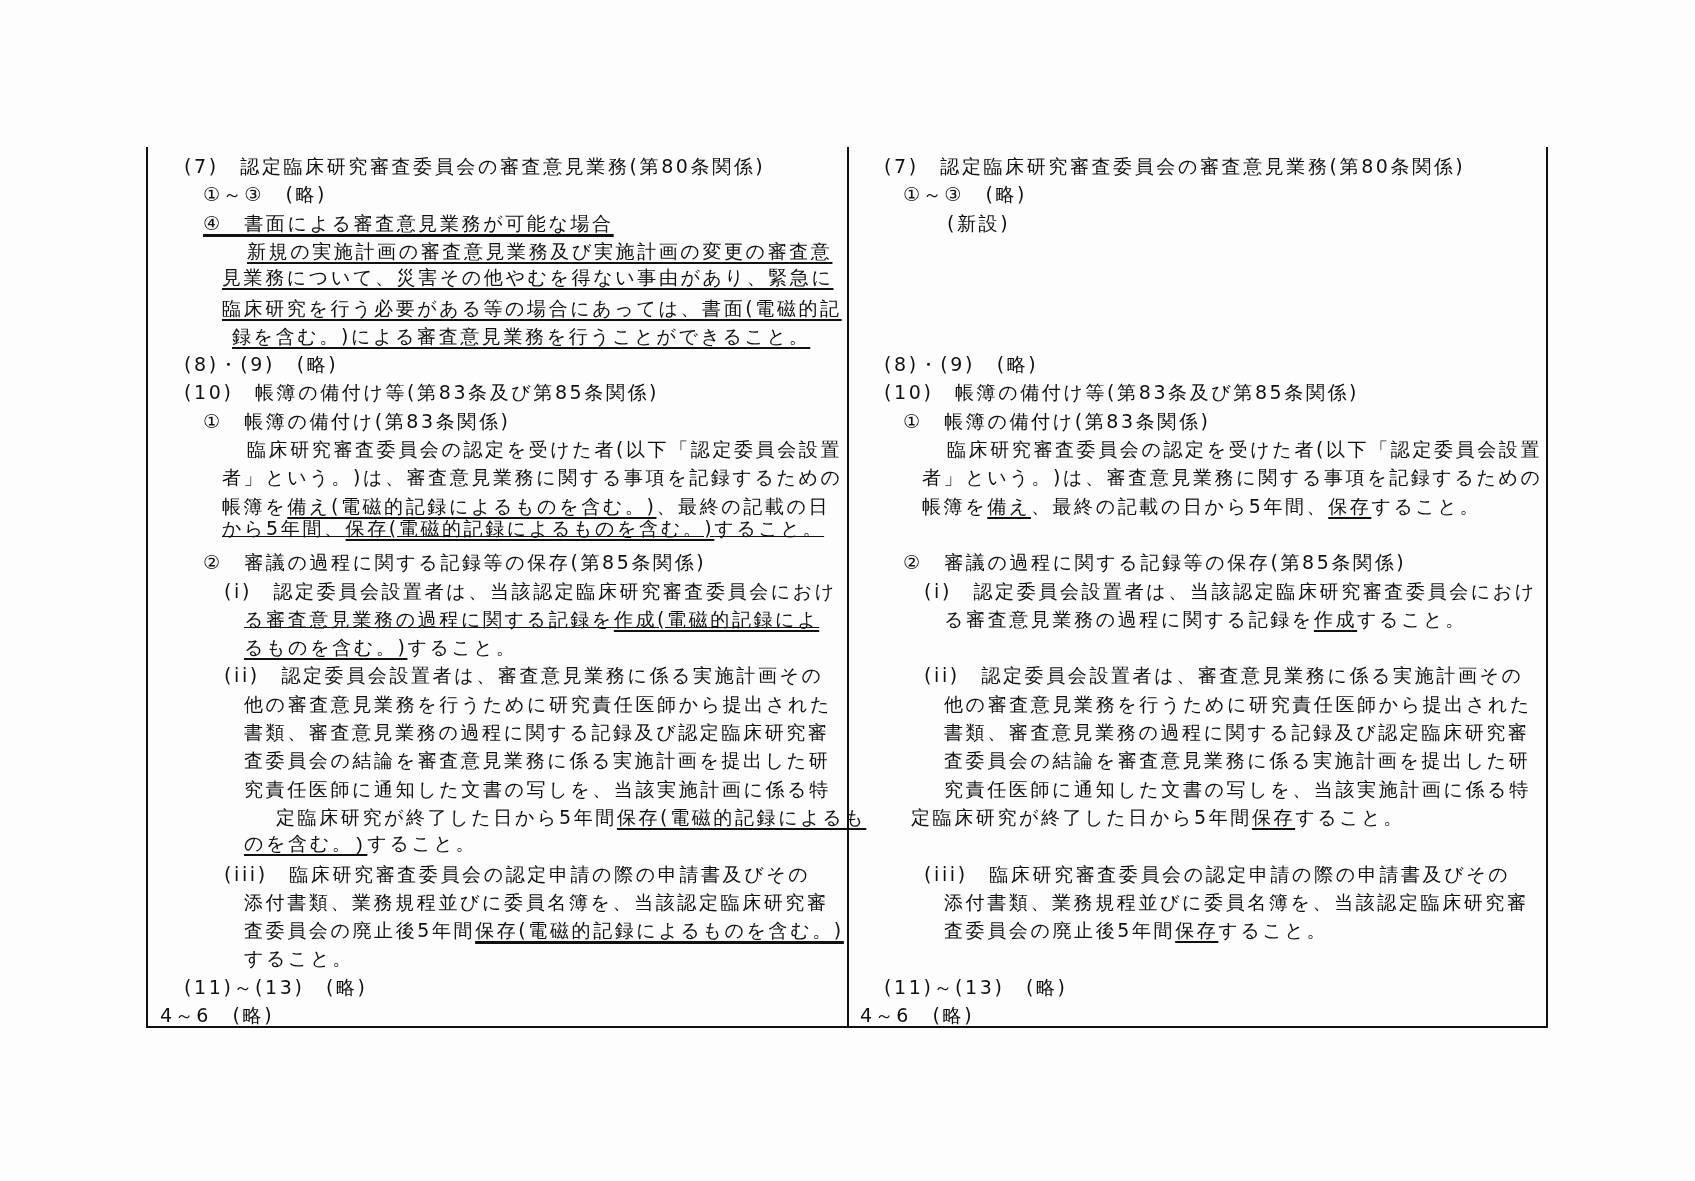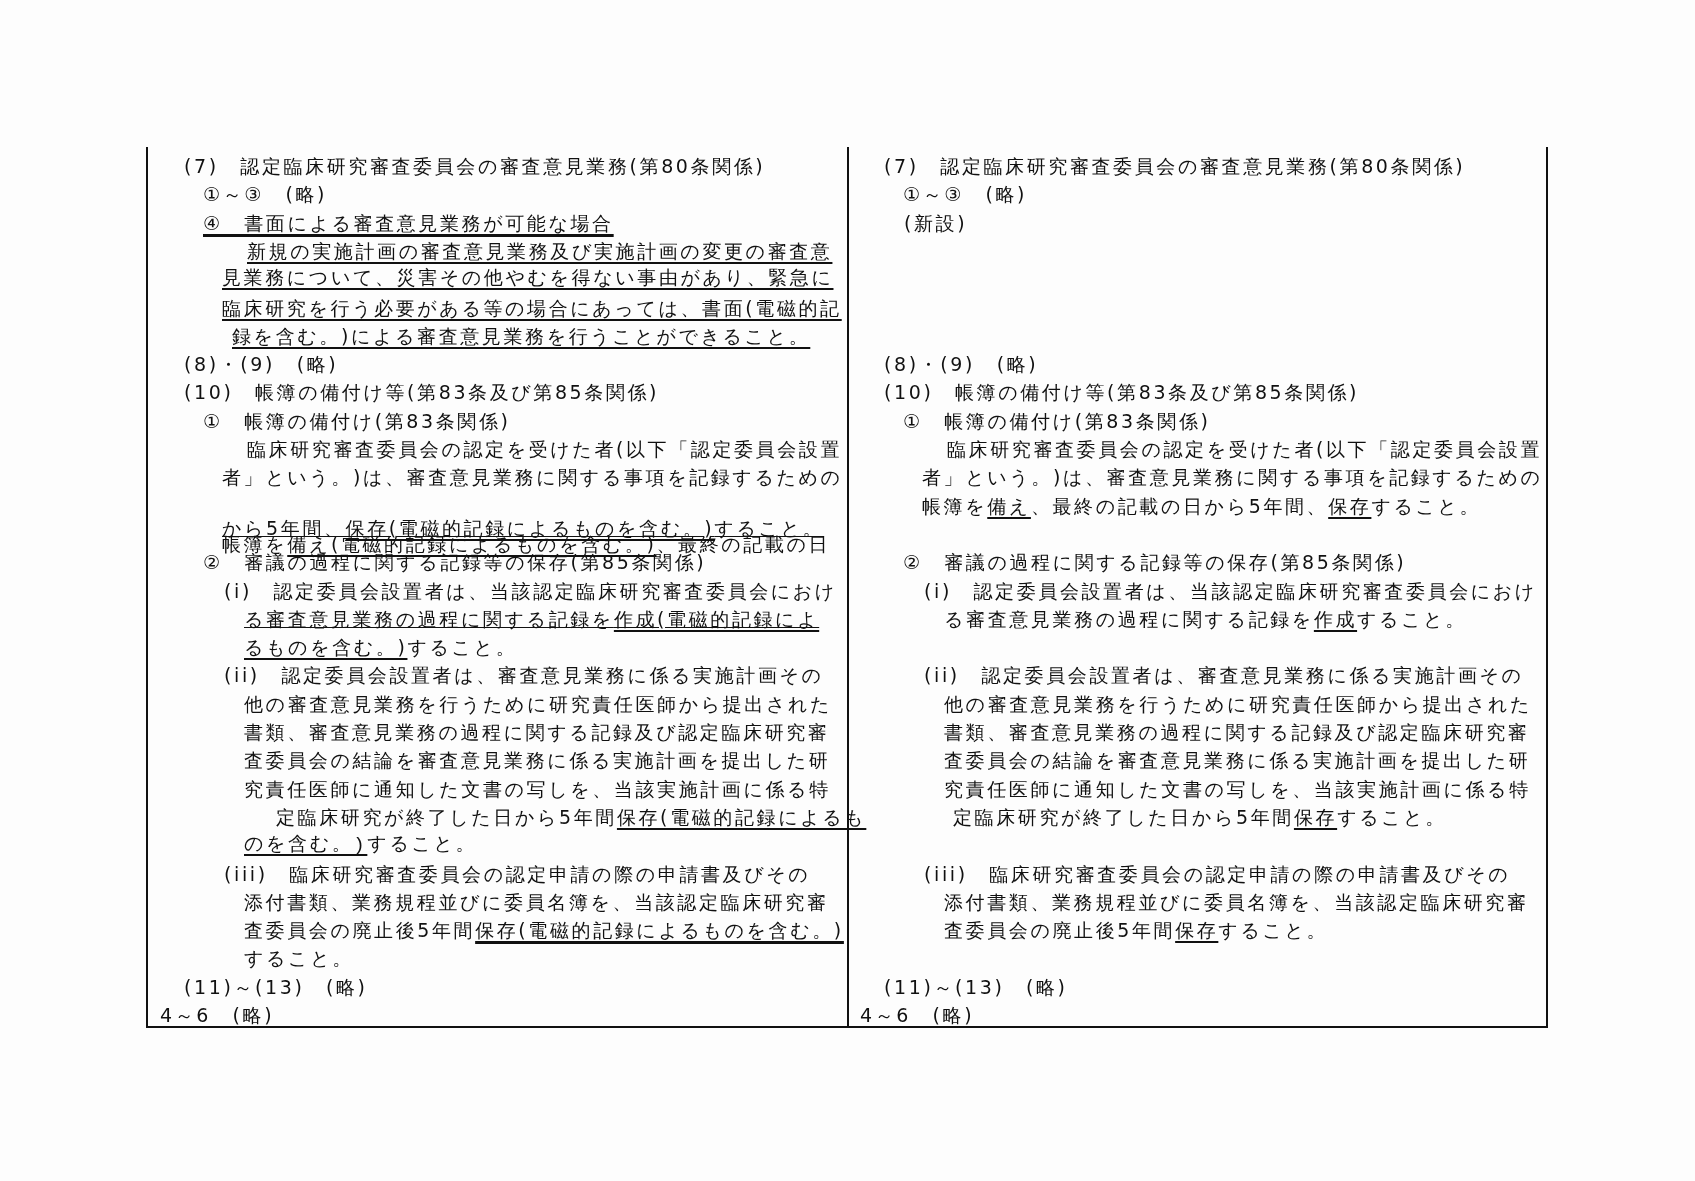--- a/index.html
+++ b/index.html
@@ -24,21 +24,21 @@
     <div class="line" style="left: 203px; top: 208.6px;"><span class="uu">④　書面による審査意見業務が可能な場合</span></div>
     <div class="line" style="left: 247px; top: 236.9px;"><span class="u">新規の実施計画の審査意見業務及び実施計画の変更の審査意</span></div>
     <div class="line" style="left: 222px; top: 263px;"><span class="u">見業務について、災害その他やむを得ない事由があり、緊急に</span></div>
     <div class="line" style="left: 222px; top: 293.5px;"><span class="u">臨床研究を行う必要がある等の場合にあっては、書面(電磁的記</span></div>
     <div class="line" style="left: 232px; top: 321.8px; text-align: right;"><span class="u">録を含む。)による審査意見業務を行うことができること。</span></div>
     <div class="line" style="left: 184px; top: 350.1px;"><span class="">(8)・(9)　(略)</span></div>
     <div class="line" style="left: 184px; top: 378.4px;"><span class="">(10)　帳簿の備付け等(第83条及び第85条関係)</span></div>
     <div class="line" style="left: 203px; top: 406.7px;"><span class="">①　帳簿の備付け(第83条関係)</span></div>
     <div class="line" style="left: 247px; top: 435px;"><span class="">臨床研究審査委員会の認定を受けた者(以下「認定委員会設置</span></div>
     <div class="line" style="left: 222px; top: 463.3px;"><span class="">者」という。)は、審査意見業務に関する事項を記録するための</span></div>
-    <div class="line" style="left: 222px; top: 491.6px; margin-top: 38px;"><span class="">帳簿を</span><span class="u">備え(電磁的記録によるものを含む。)</span><span class="">、最終の記載の日</span></div>
+    <div class="line" style="left: 222px; top: 491.6px;"><span class="">帳簿を</span><span class="u">備え(電磁的記録によるものを含む。)</span><span class="">、最終の記載の日</span></div>
     <div class="line" style="left: 222px; top: 514px; text-decoration: underline;"><span class="">から5年間、</span><span class="u">保存(電磁的記録によるものを含む。)</span><span class="">すること。</span></div>
     <div class="line" style="left: 203px; top: 548.2px;"><span class="">②　審議の過程に関する記録等の保存(第85条関係)</span></div>
     <div class="line" style="left: 224px; top: 576.5px;"><span class="">(i)　認定委員会設置者は、当該認定臨床研究審査委員会におけ</span></div>
     <div class="line" style="left: 244px; top: 604.8px; text-decoration: underline;"><span class="">る審査意見業務の過程に関する記録を</span><span class="u">作成(電磁的記録によ</span></div>
     <div class="line" style="left: 244px; top: 633.1px;"><span class="u">るものを含む。)</span><span class="">すること。</span></div>
     <div class="line" style="left: 224px; top: 661.4px;"><span class="">(ii)　認定委員会設置者は、審査意見業務に係る実施計画その</span></div>
     <div class="line" style="left: 244px; top: 689.7px;"><span class="">他の審査意見業務を行うために研究責任医師から提出された</span></div>
     <div class="line" style="left: 244px; top: 718px;"><span class="">書類、審査意見業務の過程に関する記録及び認定臨床研究審</span></div>
     <div class="line" style="left: 244px; top: 746.3px;"><span class="">査委員会の結論を審査意見業務に係る実施計画を提出した研</span></div>
     <div class="line" style="left: 244px; top: 774.6px;"><span class="">究責任医師に通知した文書の写しを、当該実施計画に係る特</span></div>
@@ -47,34 +47,34 @@
     <div class="line" style="left: 224px; top: 859.5px;"><span class="">(iii)　臨床研究審査委員会の認定申請の際の申請書及びその</span></div>
     <div class="line" style="left: 244px; top: 887.8px;"><span class="">添付書類、業務規程並びに委員名簿を、当該認定臨床研究審</span></div>
     <div class="line" style="left: 244px; top: 916.1px;"><span class="">査委員会の廃止後5年間</span><span class="uu">保存(電磁的記録によるものを含む。)</span></div>
     <div class="line" style="left: 244px; top: 944.4px;"><span class="">すること。</span></div>
     <div class="line" style="left: 184px; top: 972.7px;"><span class="">(11)～(13)　(略)</span></div>
     <div class="line" style="left: 160px; top: 1001px;"><span class="">4～6　(略)</span></div>
   </div>
 <div id="right-col">
     <div class="line" style="left: 884px; top: 152px;"><span class="">(7)　認定臨床研究審査委員会の審査意見業務(第80条関係)</span></div>
     <div class="line" style="left: 903px; top: 180.3px;"><span class="">①～③　(略)</span></div>
-    <div class="line" style="left: 904px; top: 208.6px;"><span class="">(新設)</span></div>
+    <div class="line" style="left: 947px; top: 208.6px;"><span class="">(新設)</span></div>
     <div class="line" style="left: 884px; top: 350.1px;"><span class="">(8)・(9)　(略)</span></div>
     <div class="line" style="left: 884px; top: 378.4px;"><span class="">(10)　帳簿の備付け等(第83条及び第85条関係)</span></div>
     <div class="line" style="left: 903px; top: 406.7px;"><span class="">①　帳簿の備付け(第83条関係)</span></div>
     <div class="line" style="left: 947px; top: 435px;"><span class="">臨床研究審査委員会の認定を受けた者(以下「認定委員会設置</span></div>
     <div class="line" style="left: 922px; top: 463.3px;"><span class="">者」という。)は、審査意見業務に関する事項を記録するための</span></div>
     <div class="line" style="left: 922px; top: 491.6px;"><span class="">帳簿を</span><span class="u">備え</span><span class="">、最終の記載の日から5年間、</span><span class="u">保存</span><span class="">すること。</span></div>
     <div class="line" style="left: 903px; top: 548.2px;"><span class="">②　審議の過程に関する記録等の保存(第85条関係)</span></div>
     <div class="line" style="left: 924px; top: 576.5px;"><span class="">(i)　認定委員会設置者は、当該認定臨床研究審査委員会におけ</span></div>
     <div class="line" style="left: 944px; top: 604.8px;"><span class="">る審査意見業務の過程に関する記録を</span><span class="u">作成</span><span class="">すること。</span></div>
     <div class="line" style="left: 924px; top: 661.4px;"><span class="">(ii)　認定委員会設置者は、審査意見業務に係る実施計画その</span></div>
     <div class="line" style="left: 944px; top: 689.7px;"><span class="">他の審査意見業務を行うために研究責任医師から提出された</span></div>
     <div class="line" style="left: 944px; top: 718px;"><span class="">書類、審査意見業務の過程に関する記録及び認定臨床研究審</span></div>
     <div class="line" style="left: 944px; top: 746.3px;"><span class="">査委員会の結論を審査意見業務に係る実施計画を提出した研</span></div>
     <div class="line" style="left: 944px; top: 774.6px;"><span class="">究責任医師に通知した文書の写しを、当該実施計画に係る特</span></div>
-    <div class="line" style="left: 953px; top: 802.9px;"><span class="">定臨床研究が終了した日から5年間</span><span class="u">保存</span><span class="">すること。</span></div>
+    <div class="line" style="left: 911px; top: 802.9px;"><span class="">定臨床研究が終了した日から5年間</span><span class="u">保存</span><span class="">すること。</span></div>
     <div class="line" style="left: 924px; top: 859.5px;"><span class="">(iii)　臨床研究審査委員会の認定申請の際の申請書及びその</span></div>
     <div class="line" style="left: 944px; top: 887.8px;"><span class="">添付書類、業務規程並びに委員名簿を、当該認定臨床研究審</span></div>
     <div class="line" style="left: 944px; top: 916.1px;"><span class="">査委員会の廃止後5年間</span><span class="u">保存</span><span class="">すること。</span></div>
     <div class="line" style="left: 884px; top: 972.7px;"><span class="">(11)～(13)　(略)</span></div>
     <div class="line" style="left: 860px; top: 1001px;"><span class="">4～6　(略)</span></div>
   </div>
 
 </body></html>

